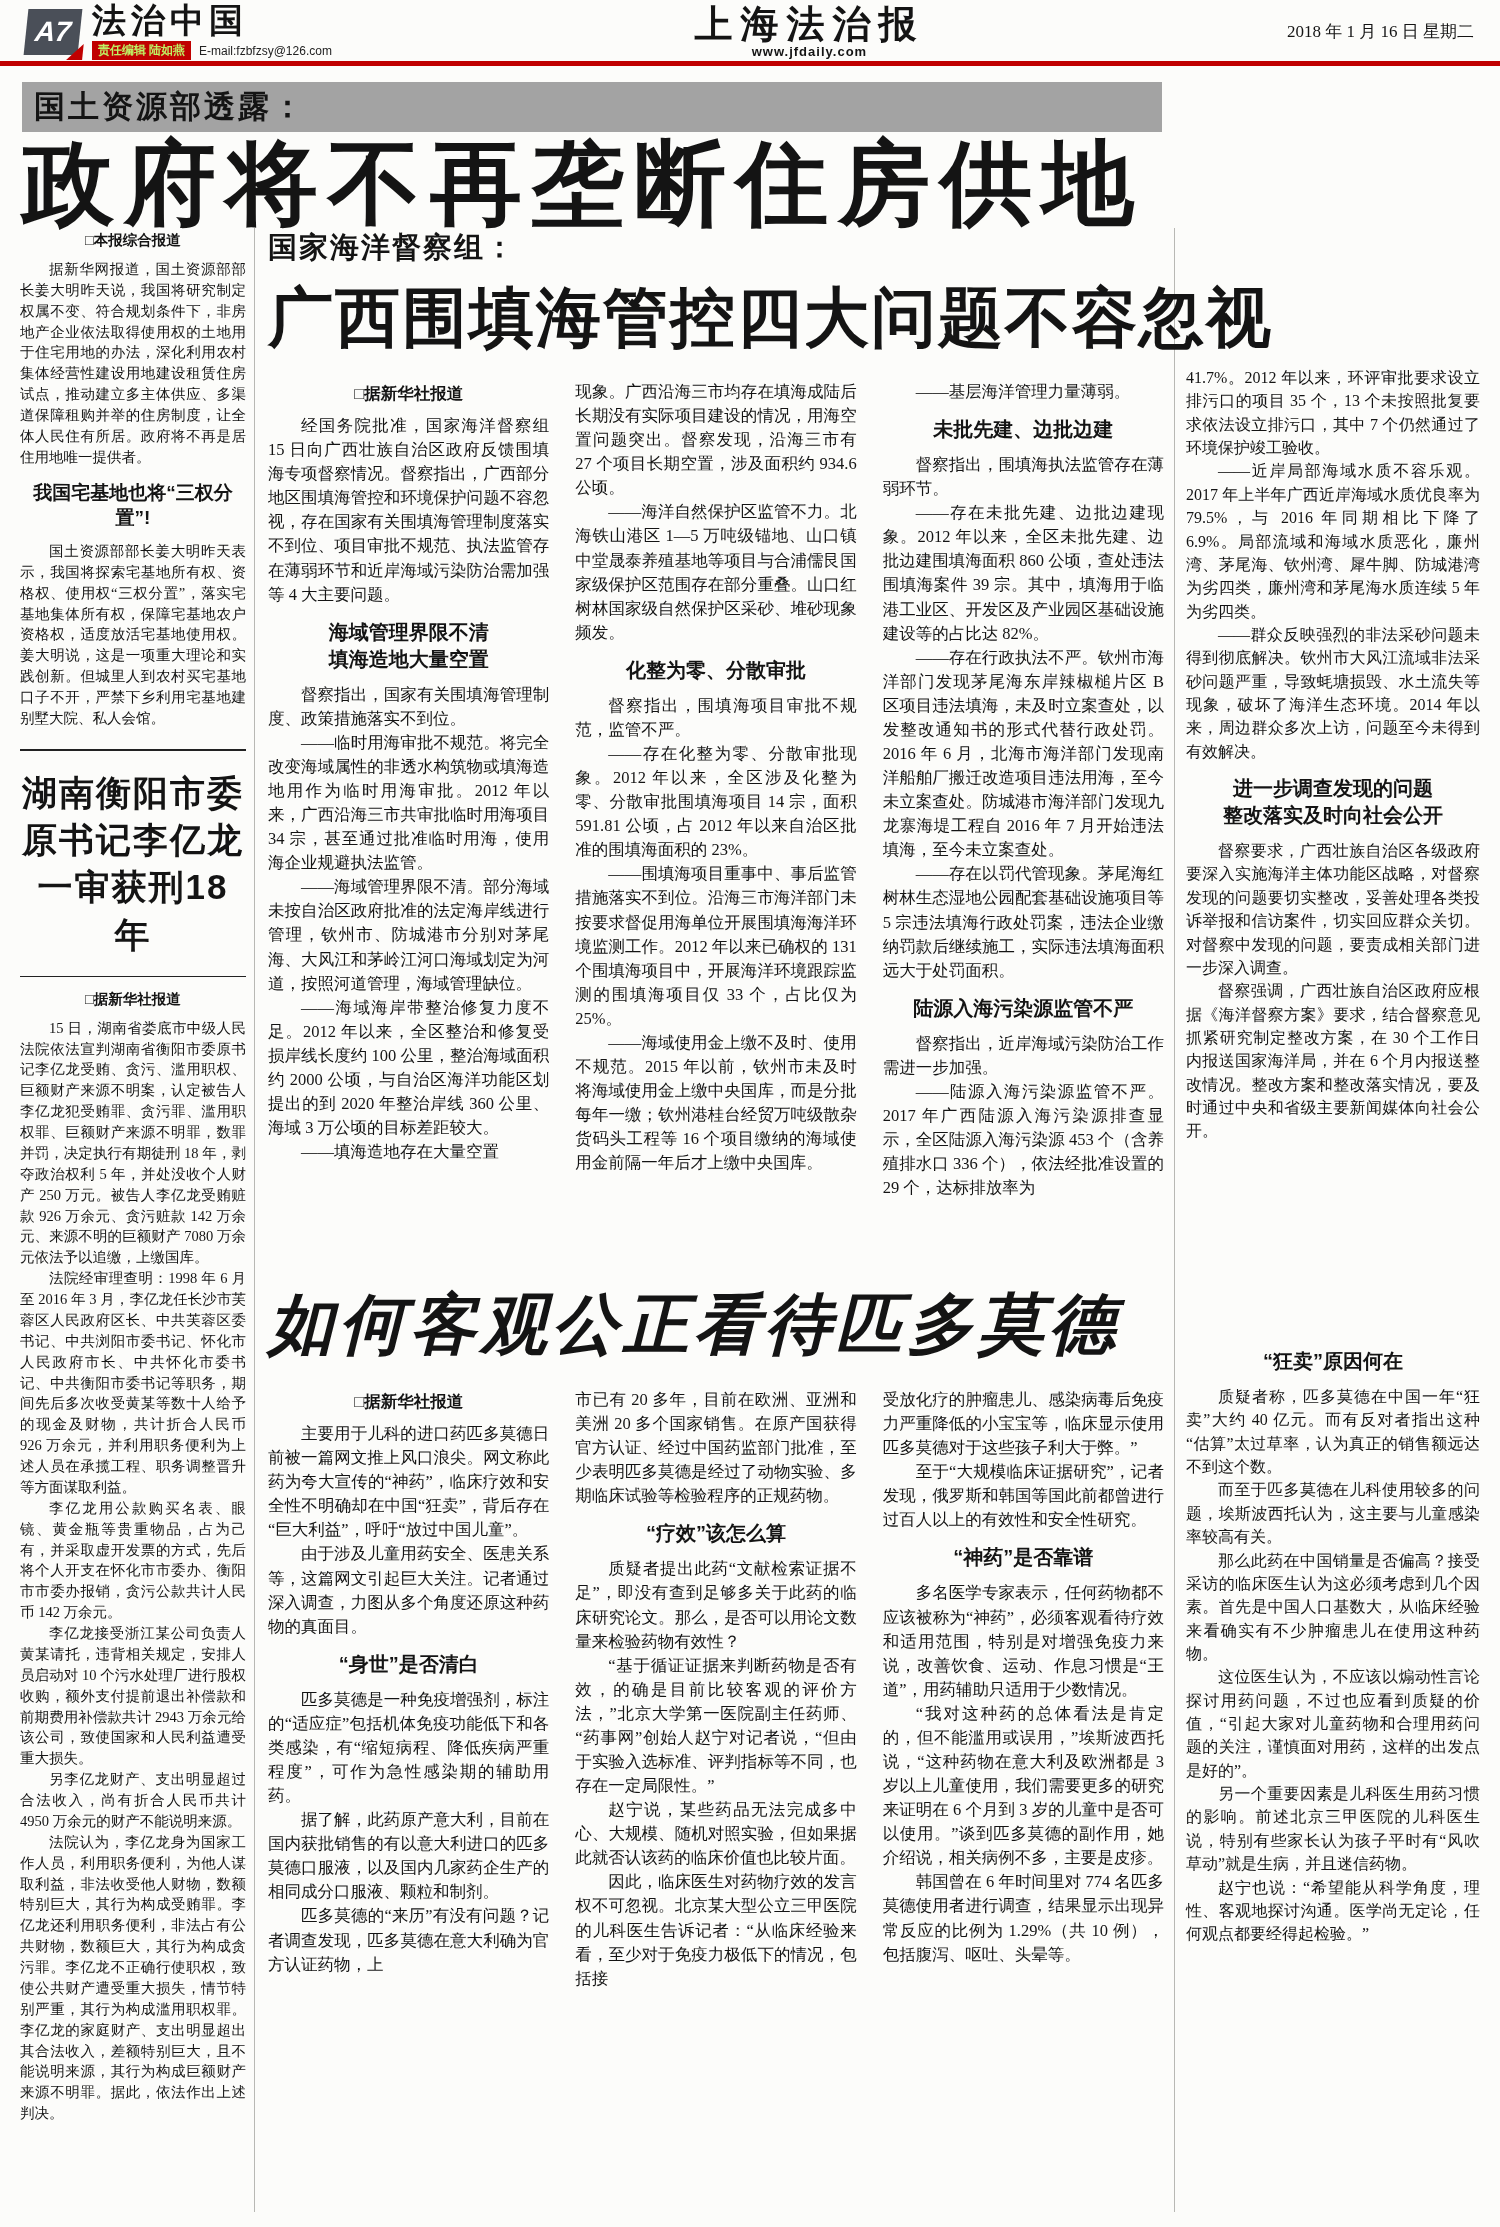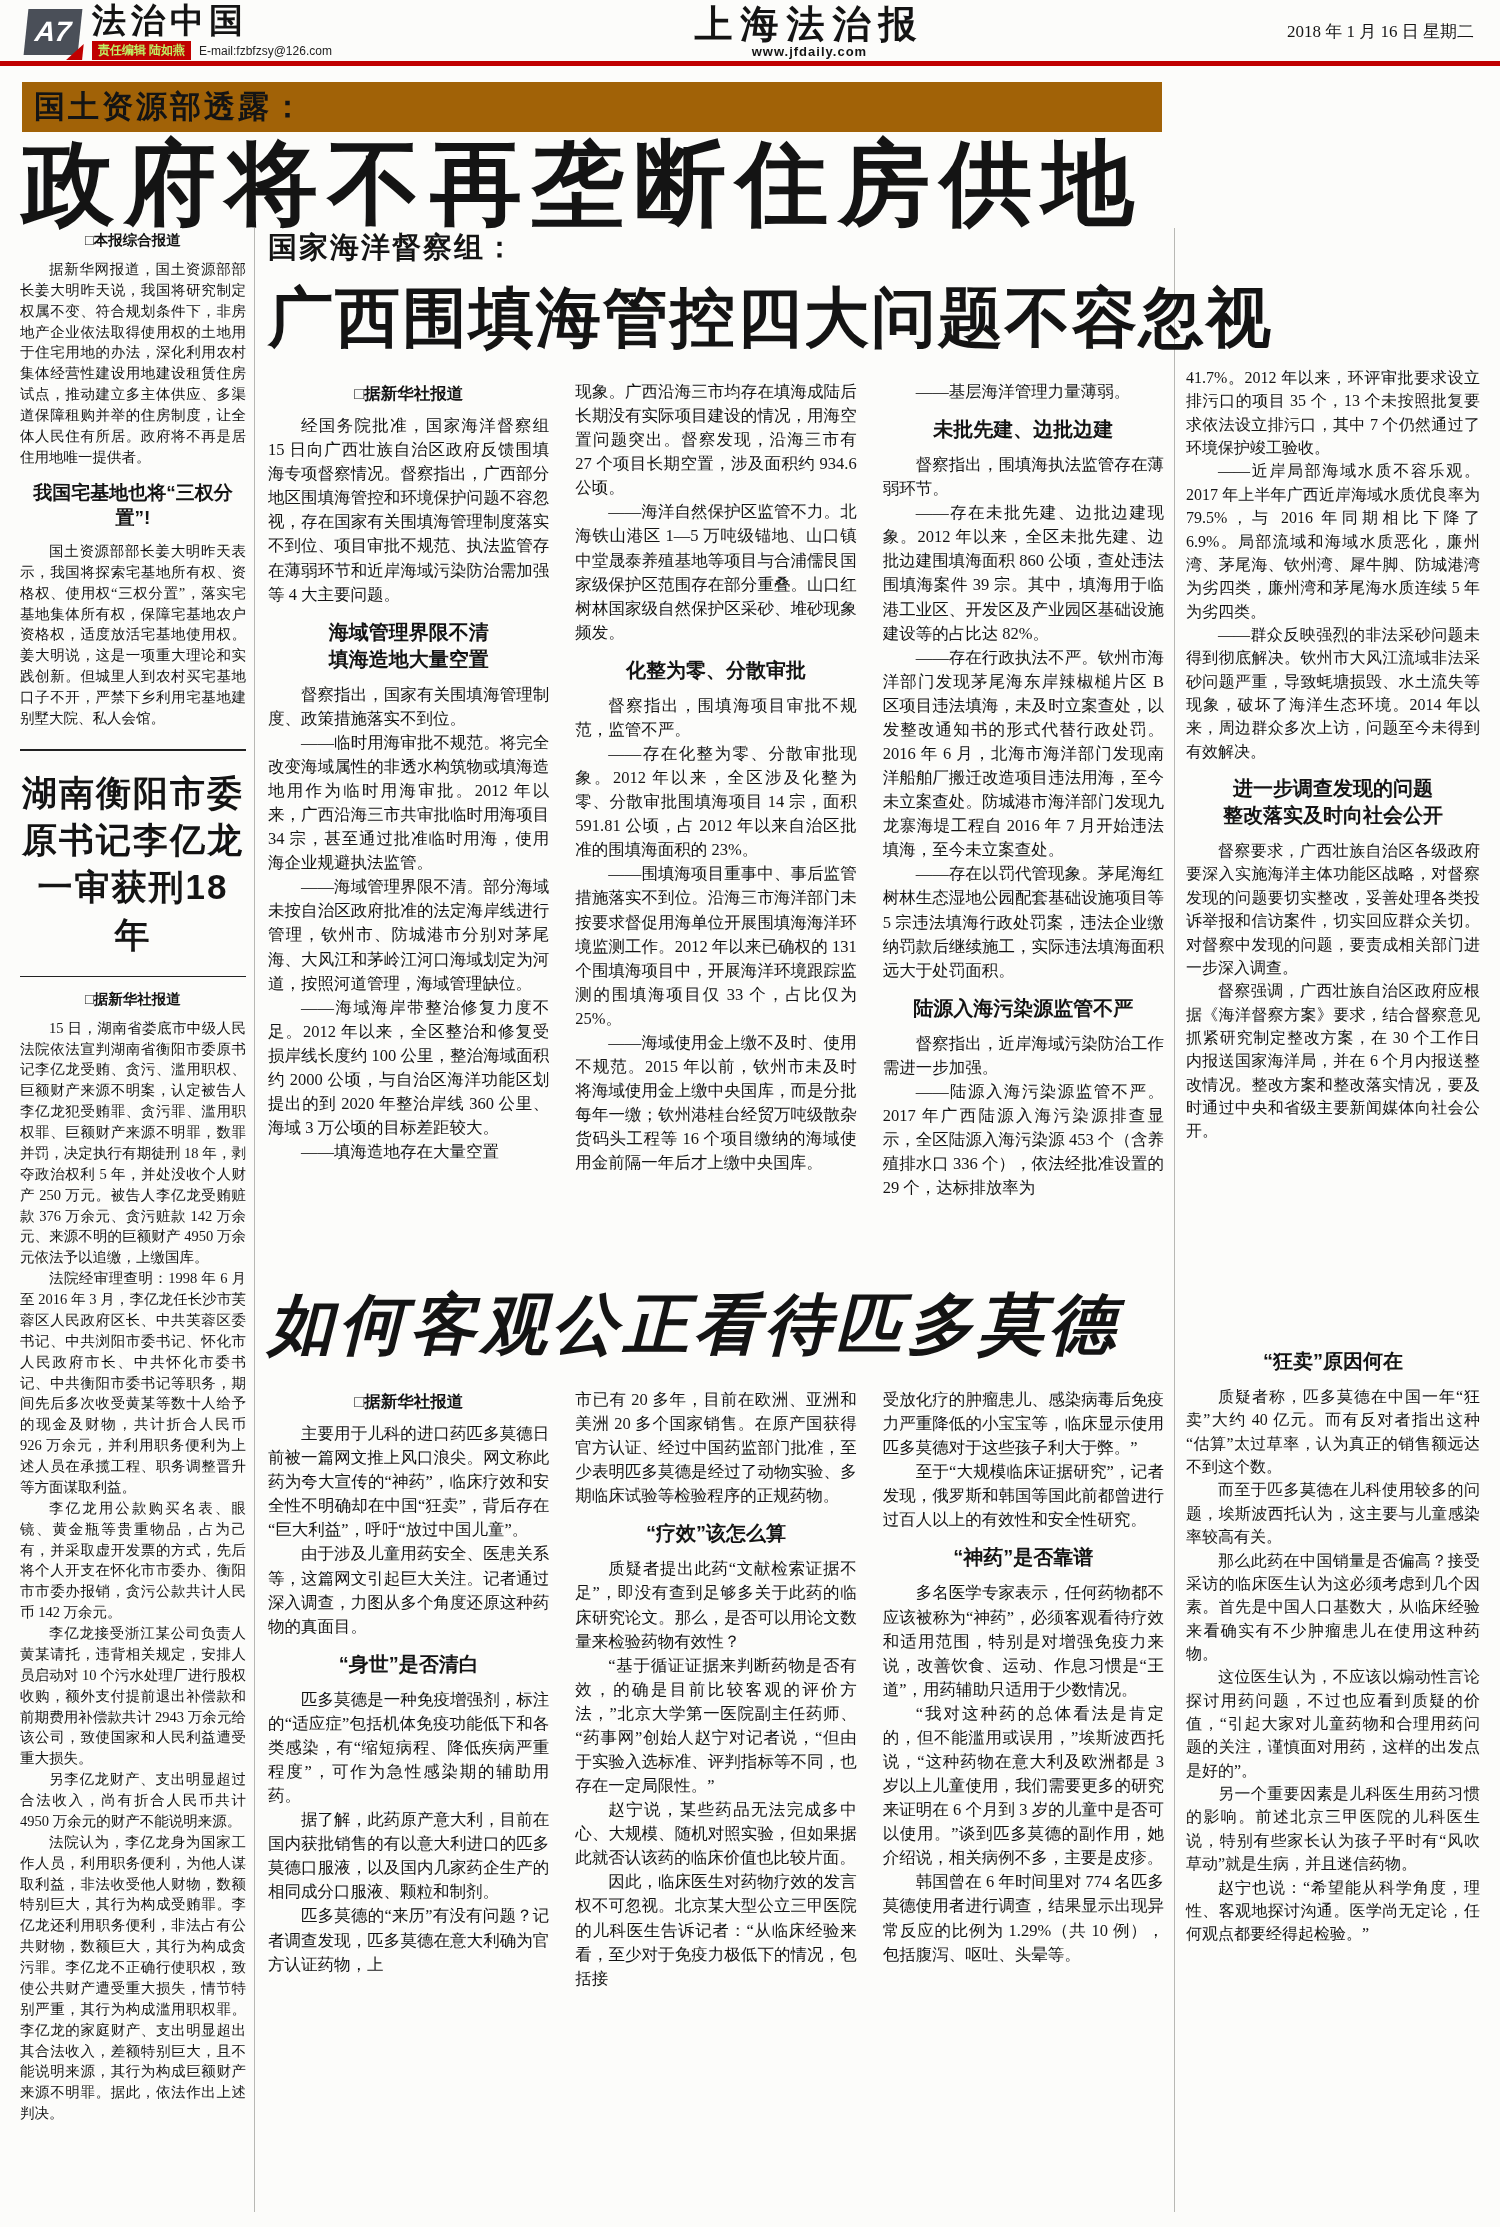--- a/index.html
+++ b/index.html
@@ -20,21 +20,21 @@
   .editor-line{display:flex;align-items:center;gap:8px;font-size:12px;margin-top:3px;}
   .editor-badge{background:var(--accent,#c00000);color:#bef264;font-weight:bold;padding:1px 6px;}
   .email{color:#222;font-family:"Liberation Sans",sans-serif;}
   .h-center{text-align:center;}
   .masthead{font-family:"DejaVu Serif",serif;font-weight:bold;font-size:38px;letter-spacing:8px;line-height:1.05;}
   .website{font-family:"Liberation Sans",sans-serif;font-weight:bold;font-size:13px;letter-spacing:1px;margin-top:1px;}
   .h-right{font-size:17px;white-space:nowrap;}
 
   
   .a1-head{position:absolute;left:22px;top:82px;width:1140px;}
-  .a1-kicker{background:#a16207;padding:4px 12px;font-family:"Liberation Sans",sans-serif;
+  .a1-kicker{background:#a3a3a3;padding:4px 12px;font-family:"Liberation Sans",sans-serif;
              font-weight:bold;font-size:31px;letter-spacing:3px;}
   .a1-headline{margin:0 0 0;font-family:"Liberation Sans",sans-serif;font-weight:900;
                font-size:92px;line-height:1.12;letter-spacing:10px;white-space:nowrap;}
 
   
   .p{margin:0;text-align:justify;text-indent:2em;}
   .p.cont{text-indent:0;}
   .byline{font-weight:bold;margin:2px 12px 8px;text-align:center;}
   .subhead{font-family:"Liberation Sans",sans-serif;font-weight:bold;font-size:20px;line-height:1.35;
            text-align:center;margin:12px 0 10px;}
@@ -99,21 +99,21 @@
     <p class="p">据新华网报道，国土资源部部长姜大明昨天说，我国将研究制定权属不变、符合规划条件下，非房地产企业依法取得使用权的土地用于住宅用地的办法，深化利用农村集体经营性建设用地建设租赁住房试点，推动建立多主体供应、多渠道保障租购并举的住房制度，让全体人民住有所居。政府将不再是居住用地唯一提供者。</p>
     <div class="subhead">我国宅基地也将“三权分置”!</div>
     <p class="p">国土资源部部长姜大明昨天表示，我国将探索宅基地所有权、资格权、使用权“三权分置”，落实宅基地集体所有权，保障宅基地农户资格权，适度放活宅基地使用权。姜大明说，这是一项重大理论和实践创新。但城里人到农村买宅基地口子不开，严禁下乡利用宅基地建别墅大院、私人会馆。</p>
 
     <div class="a3-headbox">
       <div class="a3-line">湖南衡阳市委</div>
       <div class="a3-line">原书记李亿龙</div>
       <div class="a3-line">一审获刑18年</div>
     </div>
     <div class="byline">□据新华社报道</div>
-    <p class="p">15 日，湖南省娄底市中级人民法院依法宣判湖南省衡阳市委原书记李亿龙受贿、贪污、滥用职权、巨额财产来源不明案，认定被告人李亿龙犯受贿罪、贪污罪、滥用职权罪、巨额财产来源不明罪，数罪并罚，决定执行有期徒刑 18 年，剥夺政治权利 5 年，并处没收个人财产 250 万元。被告人李亿龙受贿赃款 376 万余元、贪污赃款 142 万余元、来源不明的巨额财产 4950 万余元依法予以追缴，上缴国库。</p>
+    <p class="p">15 日，湖南省娄底市中级人民法院依法宣判湖南省衡阳市委原书记李亿龙受贿、贪污、滥用职权、巨额财产来源不明案，认定被告人李亿龙犯受贿罪、贪污罪、滥用职权罪、巨额财产来源不明罪，数罪并罚，决定执行有期徒刑 18 年，剥夺政治权利 5 年，并处没收个人财产 250 万元。被告人李亿龙受贿赃款 926 万余元、贪污赃款 142 万余元、来源不明的巨额财产 7080 万余元依法予以追缴，上缴国库。</p>
     <p class="p">法院经审理查明：1998 年 6 月至 2016 年 3 月，李亿龙任长沙市芙蓉区人民政府区长、中共芙蓉区委书记、中共浏阳市委书记、怀化市人民政府市长、中共怀化市委书记、中共衡阳市委书记等职务，期间先后多次收受黄某等数十人给予的现金及财物，共计折合人民币 926 万余元，并利用职务便利为上述人员在承揽工程、职务调整晋升等方面谋取利益。</p>
     <p class="p">李亿龙用公款购买名表、眼镜、黄金瓶等贵重物品，占为己有，并采取虚开发票的方式，先后将个人开支在怀化市市委办、衡阳市市委办报销，贪污公款共计人民币 142 万余元。</p>
     <p class="p">李亿龙接受浙江某公司负责人黄某请托，违背相关规定，安排人员启动对 10 个污水处理厂进行股权收购，额外支付提前退出补偿款和前期费用补偿款共计 2943 万余元给该公司，致使国家和人民利益遭受重大损失。</p>
     <p class="p">另李亿龙财产、支出明显超过合法收入，尚有折合人民币共计 4950 万余元的财产不能说明来源。</p>
     <p class="p">法院认为，李亿龙身为国家工作人员，利用职务便利，为他人谋取利益，非法收受他人财物，数额特别巨大，其行为构成受贿罪。李亿龙还利用职务便利，非法占有公共财物，数额巨大，其行为构成贪污罪。李亿龙不正确行使职权，致使公共财产遭受重大损失，情节特别严重，其行为构成滥用职权罪。李亿龙的家庭财产、支出明显超出其合法收入，差额特别巨大，且不能说明来源，其行为构成巨额财产来源不明罪。据此，依法作出上述判决。</p>
   </div>
 
   <div class="vrule" style="left:254px;"></div>
   <div class="vrule" style="left:1174px;"></div>
 

